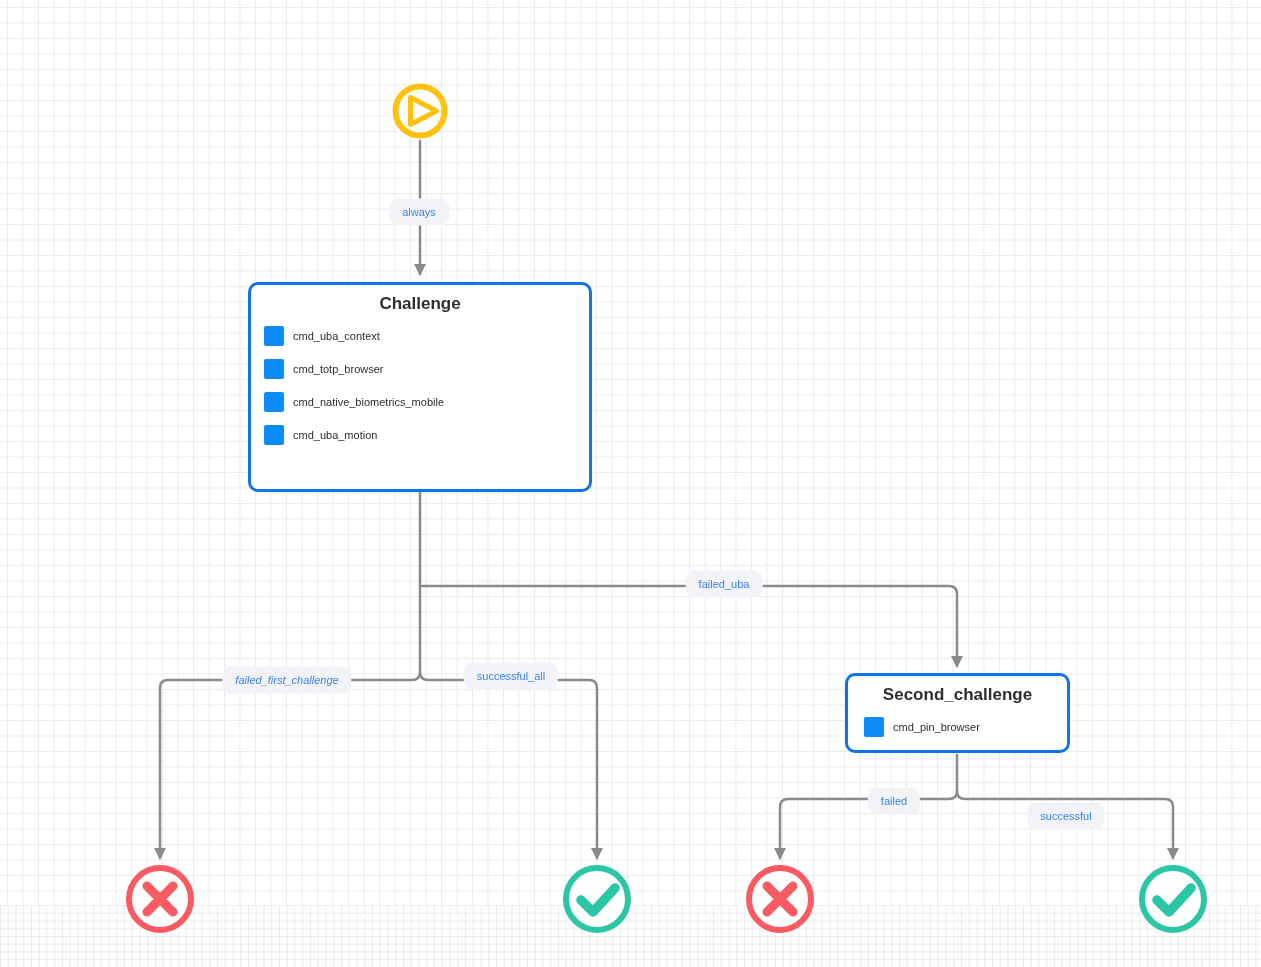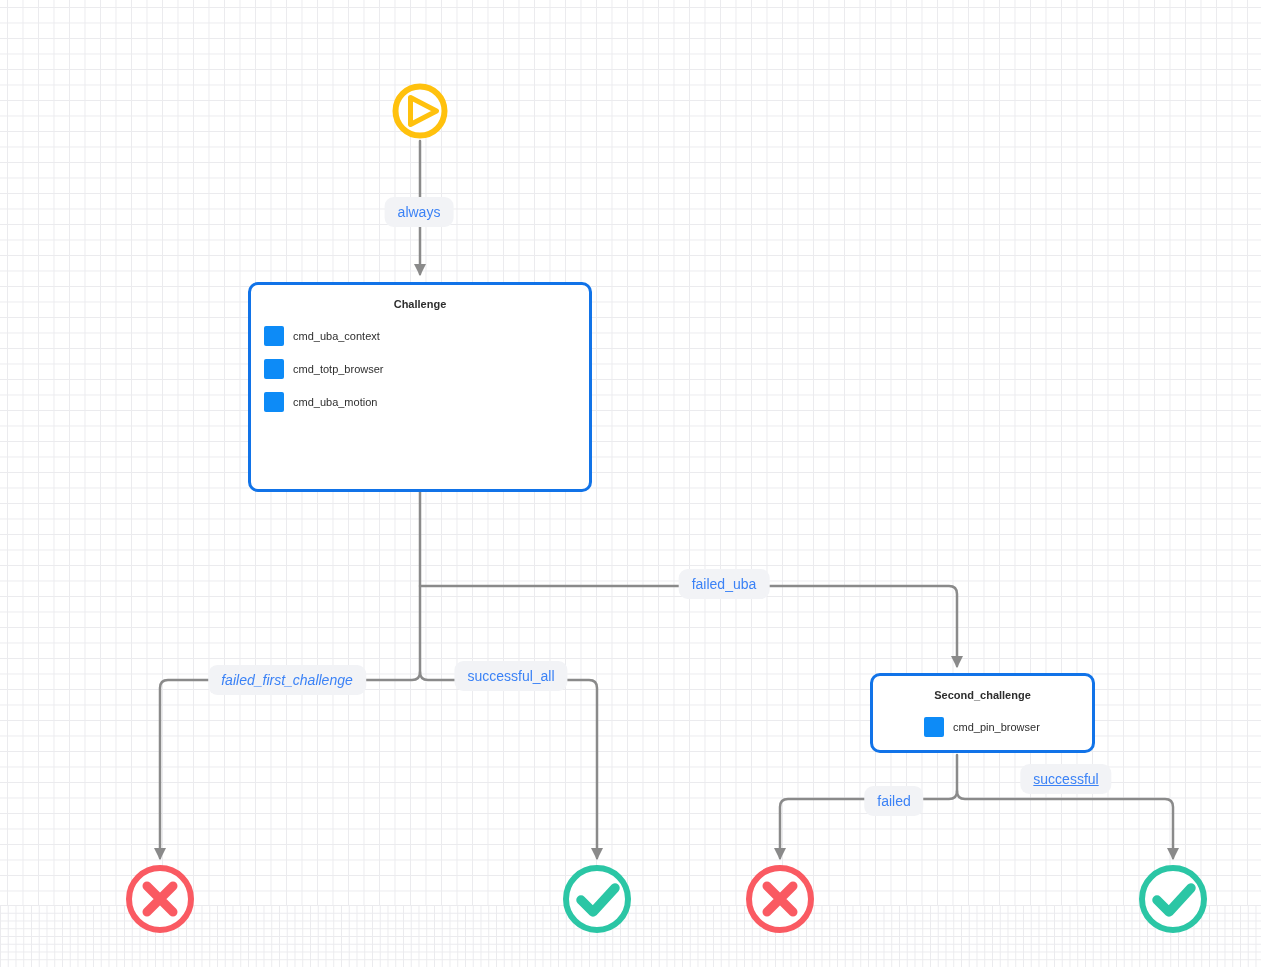--- a/index.html
+++ b/index.html
@@ -34,33 +34,33 @@
   .start-play { fill:#fff; stroke:var(--start-node); stroke-width:5; stroke-linejoin:round; }
   .fail-ring { fill:#fff; stroke:var(--fail-node); stroke-width:6; }
   .fail-x { fill:none; stroke:var(--fail-node); stroke-width:9; stroke-linecap:round; }
   .success-ring { fill:#fff; stroke:var(--success-node); stroke-width:6; }
   .success-check { fill:none; stroke:var(--success-node); stroke-width:9.5; stroke-linecap:round; stroke-linejoin:round; }
   .node {
     position:absolute; z-index:2; background:#fff;
     border:3.5px solid var(--node-border); border-radius:10px;
   }
   .node-title {
-    text-align:center; font-weight:bold; font-size:11px; color:var(--text);
+    text-align:center; font-weight:bold; font-size:17px; color:var(--text);
     padding-top:8px; line-height:22px;
   }
   .node-items { padding:4px 0 0 13px; }
   .node-item { display:flex; align-items:center; height:33px; font-size:11px; color:var(--text); white-space:nowrap; }
   .sq { flex:0 0 auto; width:20px; height:20px; background:var(--item-square); border-radius:2px; margin-right:9px; }
   .node-challenge { left:248px; top:282px; width:344px; height:210px; }
-  .node-second { left:870px; top:673px; width:225px; height:80px; }
-  .node-second .node-items { padding-left:16px;margin-left:35px; }
+  .node-second { left:845px; top:673px; width:225px; height:80px; }
+  .node-second .node-items { padding-left:16px; }
   .edge-label {
     position:absolute; z-index:3; transform:translate(-50%,-50%);
     background:var(--label-bg); color:var(--label-text);
-    font-size:14px; line-height:1; padding:8px 13px; border-radius:9px;
+    font-size:11px; line-height:1; padding:8px 13px; border-radius:9px;
     white-space:nowrap;
   }
 </style>
 </head>
 <body>
 
 <div class="canvas">
   <div class="fine-grid"></div>
 
   <svg class="edges-layer" width="1261" height="967" viewBox="0 0 1261 967">
@@ -106,34 +106,38 @@
       <div class="node-item">
         <span class="sq"></span>
         <span>cmd_uba_context</span>
       </div>
       <div class="node-item">
         <span class="sq"></span>
         <span>cmd_totp_browser</span>
       </div>
       <div class="node-item">
         <span class="sq"></span>
+        <span>cmd_native_biometrics_mobile</span>
+      </div>
+      <div class="node-item">
+        <span class="sq"></span>
         <span>cmd_uba_motion</span>
       </div>
     </div>
   </div>
 
   <div class="node node-second">
     <div class="node-title">Second_challenge</div>
     <div class="node-items">
       <div class="node-item">
         <span class="sq"></span>
         <span>cmd_pin_browser</span>
       </div>
     </div>
   </div>
 
   <div class="edge-label" style="left:419px; top:212px;">always</div>
   <div class="edge-label" style="left:724px; top:584px;">failed_uba</div>
   <div class="edge-label" style="left:287px; top:680px;font-style:italic;">failed_first_challenge</div>
   <div class="edge-label" style="left:511px; top:676px;">successful_all</div>
   <div class="edge-label" style="left:894px; top:801px;">failed</div>
-  <div class="edge-label" style="left:1066px; top:779px;text-decoration:underline;">successful</div>
+  <div class="edge-label" style="left:1066px; top:816px;">successful</div>
 </div>
 
 </body></html>

